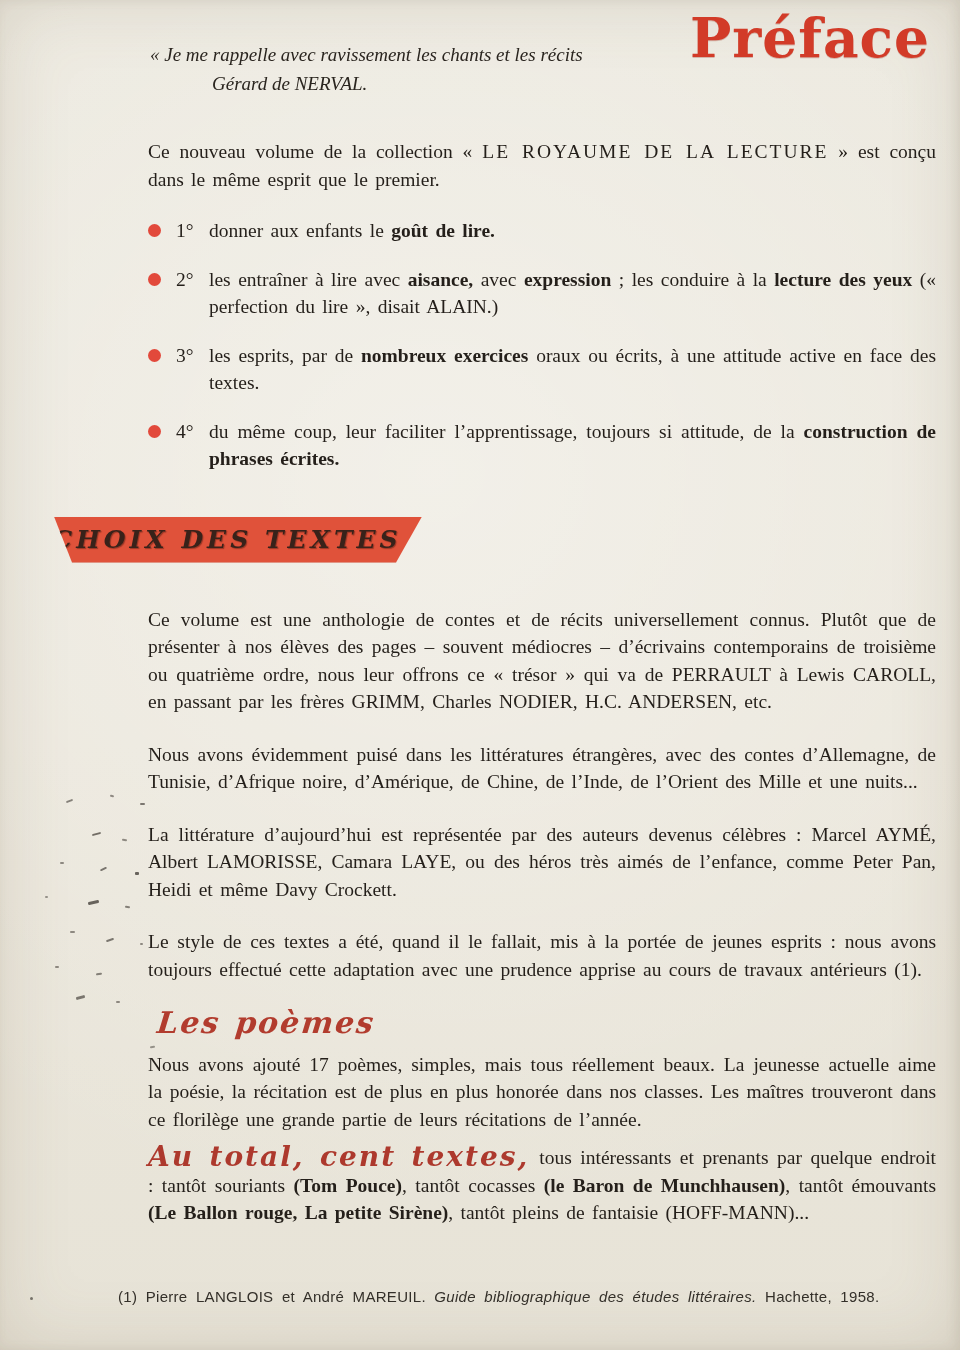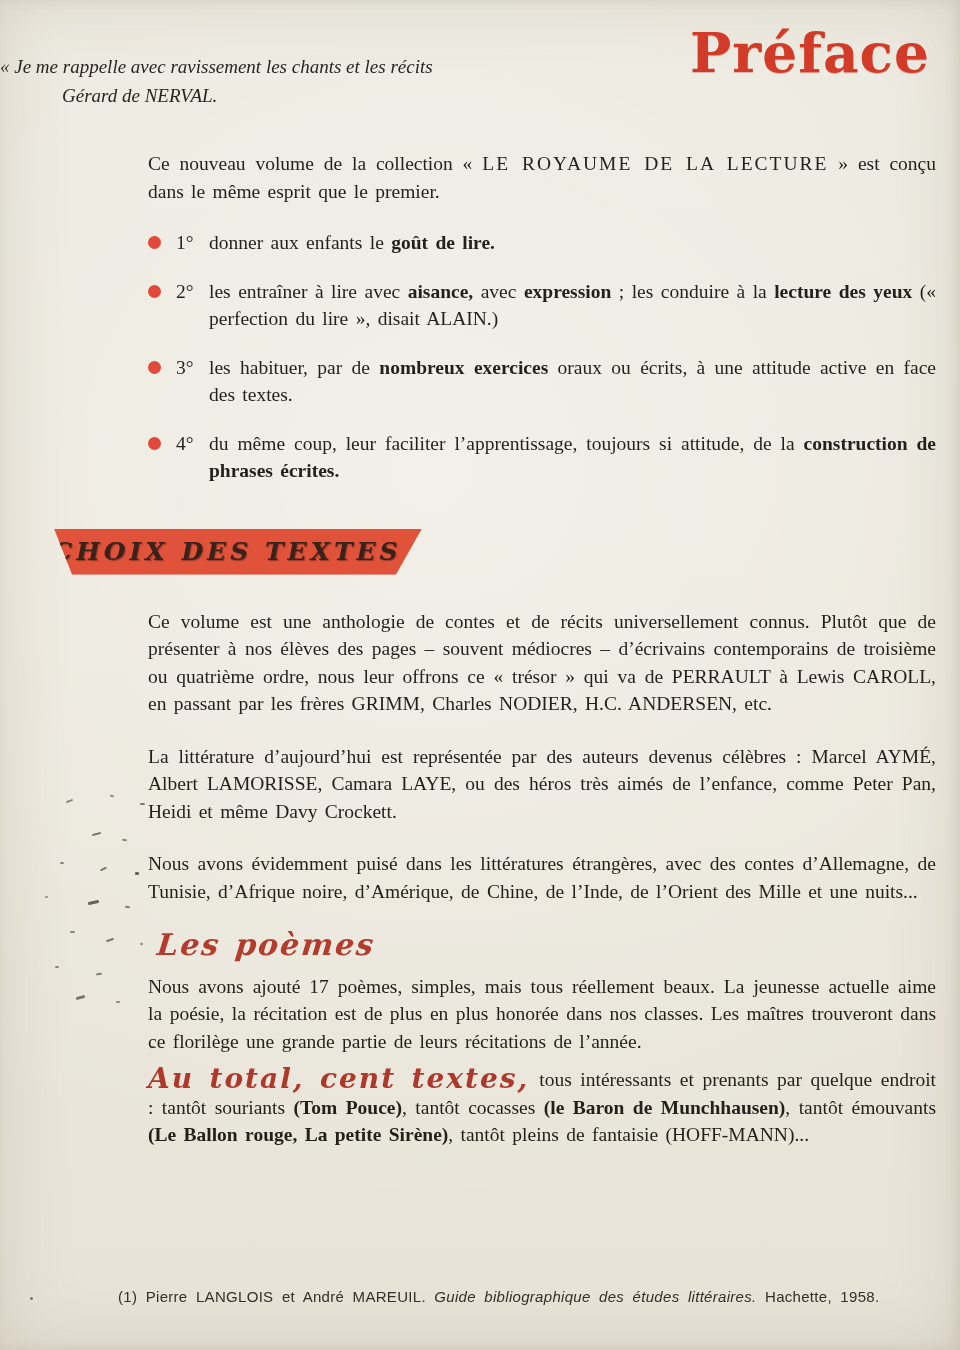--- a/index.html
+++ b/index.html
@@ -8,32 +8,33 @@
     width:960px;height:1350px;
     background:
       radial-gradient(ellipse 120% 80% at 45% 35%, rgba(255,255,255,0.35), rgba(255,255,255,0) 70%),
       linear-gradient(180deg, #ece9df 0%, #ebe7dc 55%, #e7e3d7 100%);
     box-shadow: inset 0 0 70px rgba(125,105,75,0.18), inset -4px 0 12px rgba(110,95,70,0.12);
     overflow:hidden;
     font-family:"Liberation Serif", serif;
     color:#241f1a;
   }
   .epigraph{
-    padding-top:52px;
+    padding-top:40px;
+    margin-left:150px;
     width:545px;
     font-style:italic;
     font-size:19px;
     line-height:29px;
     color:#2a251f;
   }
   .epigraph .row2{display:flex;}
   .epigraph .attrib{margin-left:62px;}
   .title{
     position:absolute;
-    top:20px; right:30px;
+    top:5px; right:30px;
     margin:0;
     font-family:"DejaVu Serif", serif;
     font-weight:bold;
     font-size:55px;
     letter-spacing:1px;
     color:#d23b28;
     text-shadow:0 1px 0 rgba(140,30,15,0.25);
   }
   .col{
     margin-left:148px;
@@ -75,21 +76,21 @@
     font-family:"DejaVu Serif", serif;
     font-style:italic;
     font-weight:bold;
     font-size:25px;
     letter-spacing:4px;
     color:#38221a;
     text-shadow:1px 1px 1px rgba(60,20,10,0.45);
     padding-right:14px;
   }
   .sec p{margin:0 0 25px 0;}
-  .sec .first{margin-top:33px;}
+  .sec .first{margin-top:43px;}
   .script-heading{
     margin:26px 0 0 8px;
     font-family:"DejaVu Serif", serif;
     font-style:italic;
     font-weight:bold;
     font-size:30px;
     letter-spacing:2px;
     color:#b23c2e;
     transform:skewX(-6deg);
     transform-origin:left bottom;
@@ -149,38 +150,39 @@
         <span class="gtext"><span>donner aux enfants le </span><b>goût de lire.</b></span>
       </div>
       <div class="goal">
         <span class="dot"></span>
         <span class="gnum">2°</span>
         <span class="gtext"><span>les entraîner à lire avec </span><b>aisance,</b><span> avec </span><b>expression</b><span> ; les conduire à la </span><b>lecture des yeux</b><span> (« perfection du lire », disait ALAIN.)</span></span>
       </div>
       <div class="goal">
         <span class="dot"></span>
         <span class="gnum">3°</span>
-        <span class="gtext"><span>les habituer, par de </span><b>nombreux exercices</b><span> oraux ou écrits, à une attitude active en face des textes.</span></span>
+        <span class="gtext"><span>les esprits, par de </span><b>nombreux exercices</b><span> oraux ou écrits, à une attitude active en face des textes.</span></span>
       </div>
       <div class="goal">
         <span class="dot"></span>
         <span class="gnum">4°</span>
         <span class="gtext"><span>du même coup, leur faciliter l’apprentissage, toujours si attitude, de la </span><b>construction de phrases écrites.</b></span>
       </div>
     </div>
   </div>
 
   <div class="banner">
     <span class="banner-label">CHOIX DES TEXTES</span>
   </div>
 
   <div class="col sec">
     <p class="first">Ce volume est une anthologie de contes et de récits universellement connus. Plutôt que de présenter à nos élèves des pages – souvent médiocres – d’écrivains contemporains de troisième ou quatrième ordre, nous leur offrons ce « trésor » qui va de PERRAULT à Lewis CAROLL, en passant par les frères GRIMM, Charles NODIER, H.C. ANDERSEN, etc.</p>
+    <p>Nous avons évidemment puisé dans les littératures étrangères, avec des contes d’Allemagne, de Tunisie, d’Afrique noire, d’Amérique, de Chine, de l’Inde, de l’Orient des Mille et une nuits...</p>
     <p>La littérature d’aujourd’hui est représentée par des auteurs devenus célèbres : Marcel AYMÉ, Albert LAMORISSE, Camara LAYE, ou des héros très aimés de l’enfance, comme Peter Pan, Heidi et même Davy Crockett.</p>
-    <p>Nous avons évidemment puisé dans les littératures étrangères, avec des contes d’Allemagne, de Tunisie, d’Afrique noire, d’Amérique, de Chine, de l’Inde, de l’Orient des Mille et une nuits...</p>
+    <p>Le style de ces textes a été, quand il le fallait, mis à la portée de jeunes esprits : nous avons toujours effectué cette adaptation avec une prudence apprise au cours de travaux antérieurs (1).</p>
   </div>
 
   <div class="col">
     <div class="script-heading">Les poèmes</div>
     <p class="p-poemes">Nous avons ajouté 17 poèmes, simples, mais tous réellement beaux. La jeunesse actuelle aime la poésie, la récitation est de plus en plus honorée dans nos classes. Les maîtres trouveront dans ce florilège une grande partie de leurs récitations de l’année.</p>
     <p class="p-total"><span class="script-inline">Au total, cent textes,</span><span>tous intéressants et prenants par quelque endroit : tantôt souriants </span><b>(Tom Pouce)</b><span>, tantôt cocasses </span><b>(le Baron de Munchhausen)</b><span>, tantôt émouvants </span><b>(Le Ballon rouge, La petite Sirène)</b><span>, tantôt pleins de fantaisie (HOFF-MANN)...</span></p>
   </div>
 
   <div class="footnote"><span>(1) Pierre LANGLOIS et André MAREUIL. </span><i>Guide bibliographique des études littéraires.</i><span> Hachette, 1958.</span></div>
 

